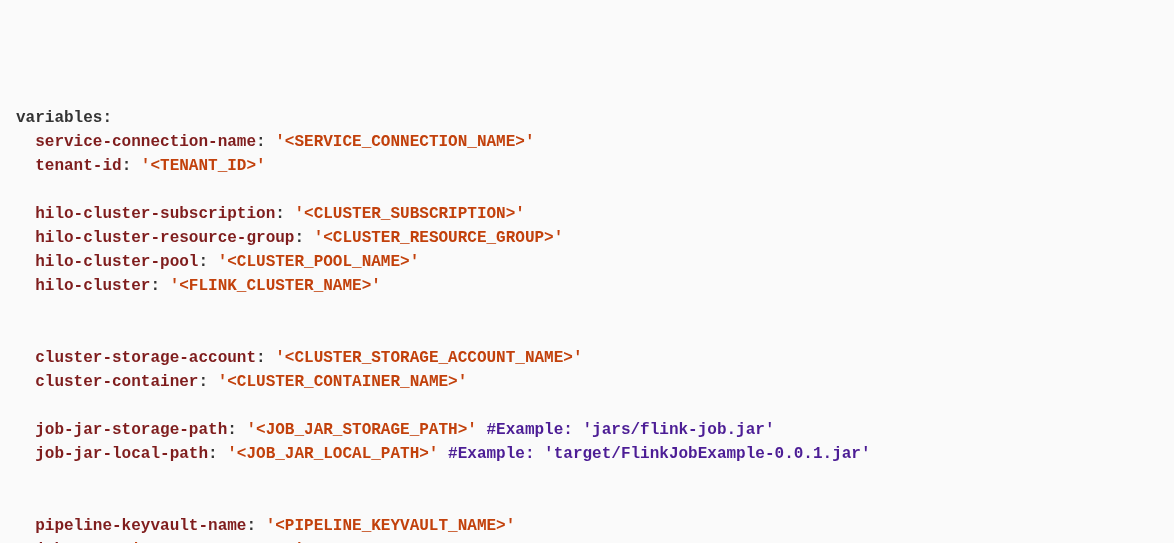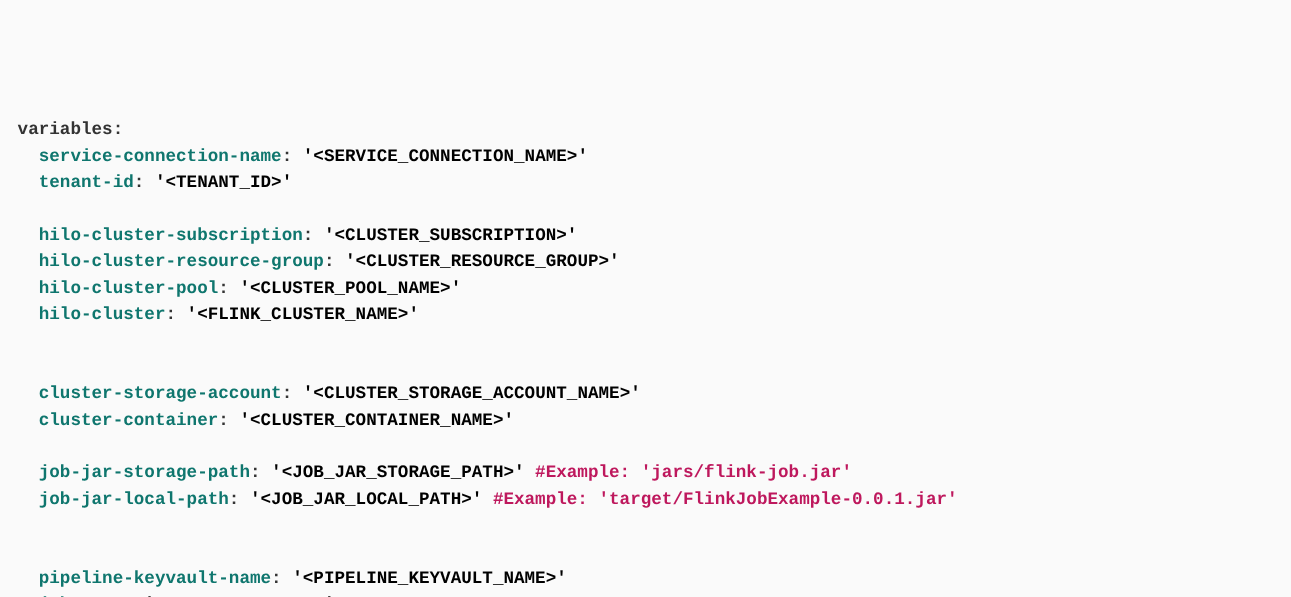--- a/index.html
+++ b/index.html
@@ -13,27 +13,27 @@
       font-size: 16px;
       line-height: 1.5;
       color: #333;
       padding: 10px 16px;
       white-space: pre;
     }
     .code-block {
       white-space: pre;
     }
     .key {
-      color: #0f766e;
+      color: #7f1d1d;
     }
     .value {
-      color: #000000;
+      color: #c2410c;
     }
     .comment {
-      color: #be185d;
+      color: #4c1d95;
     }
     .line {
       display: block;
       font-weight: bold;
     }
     .indent {
       padding-left: 2ch;
     }
   </style>
 </head>

